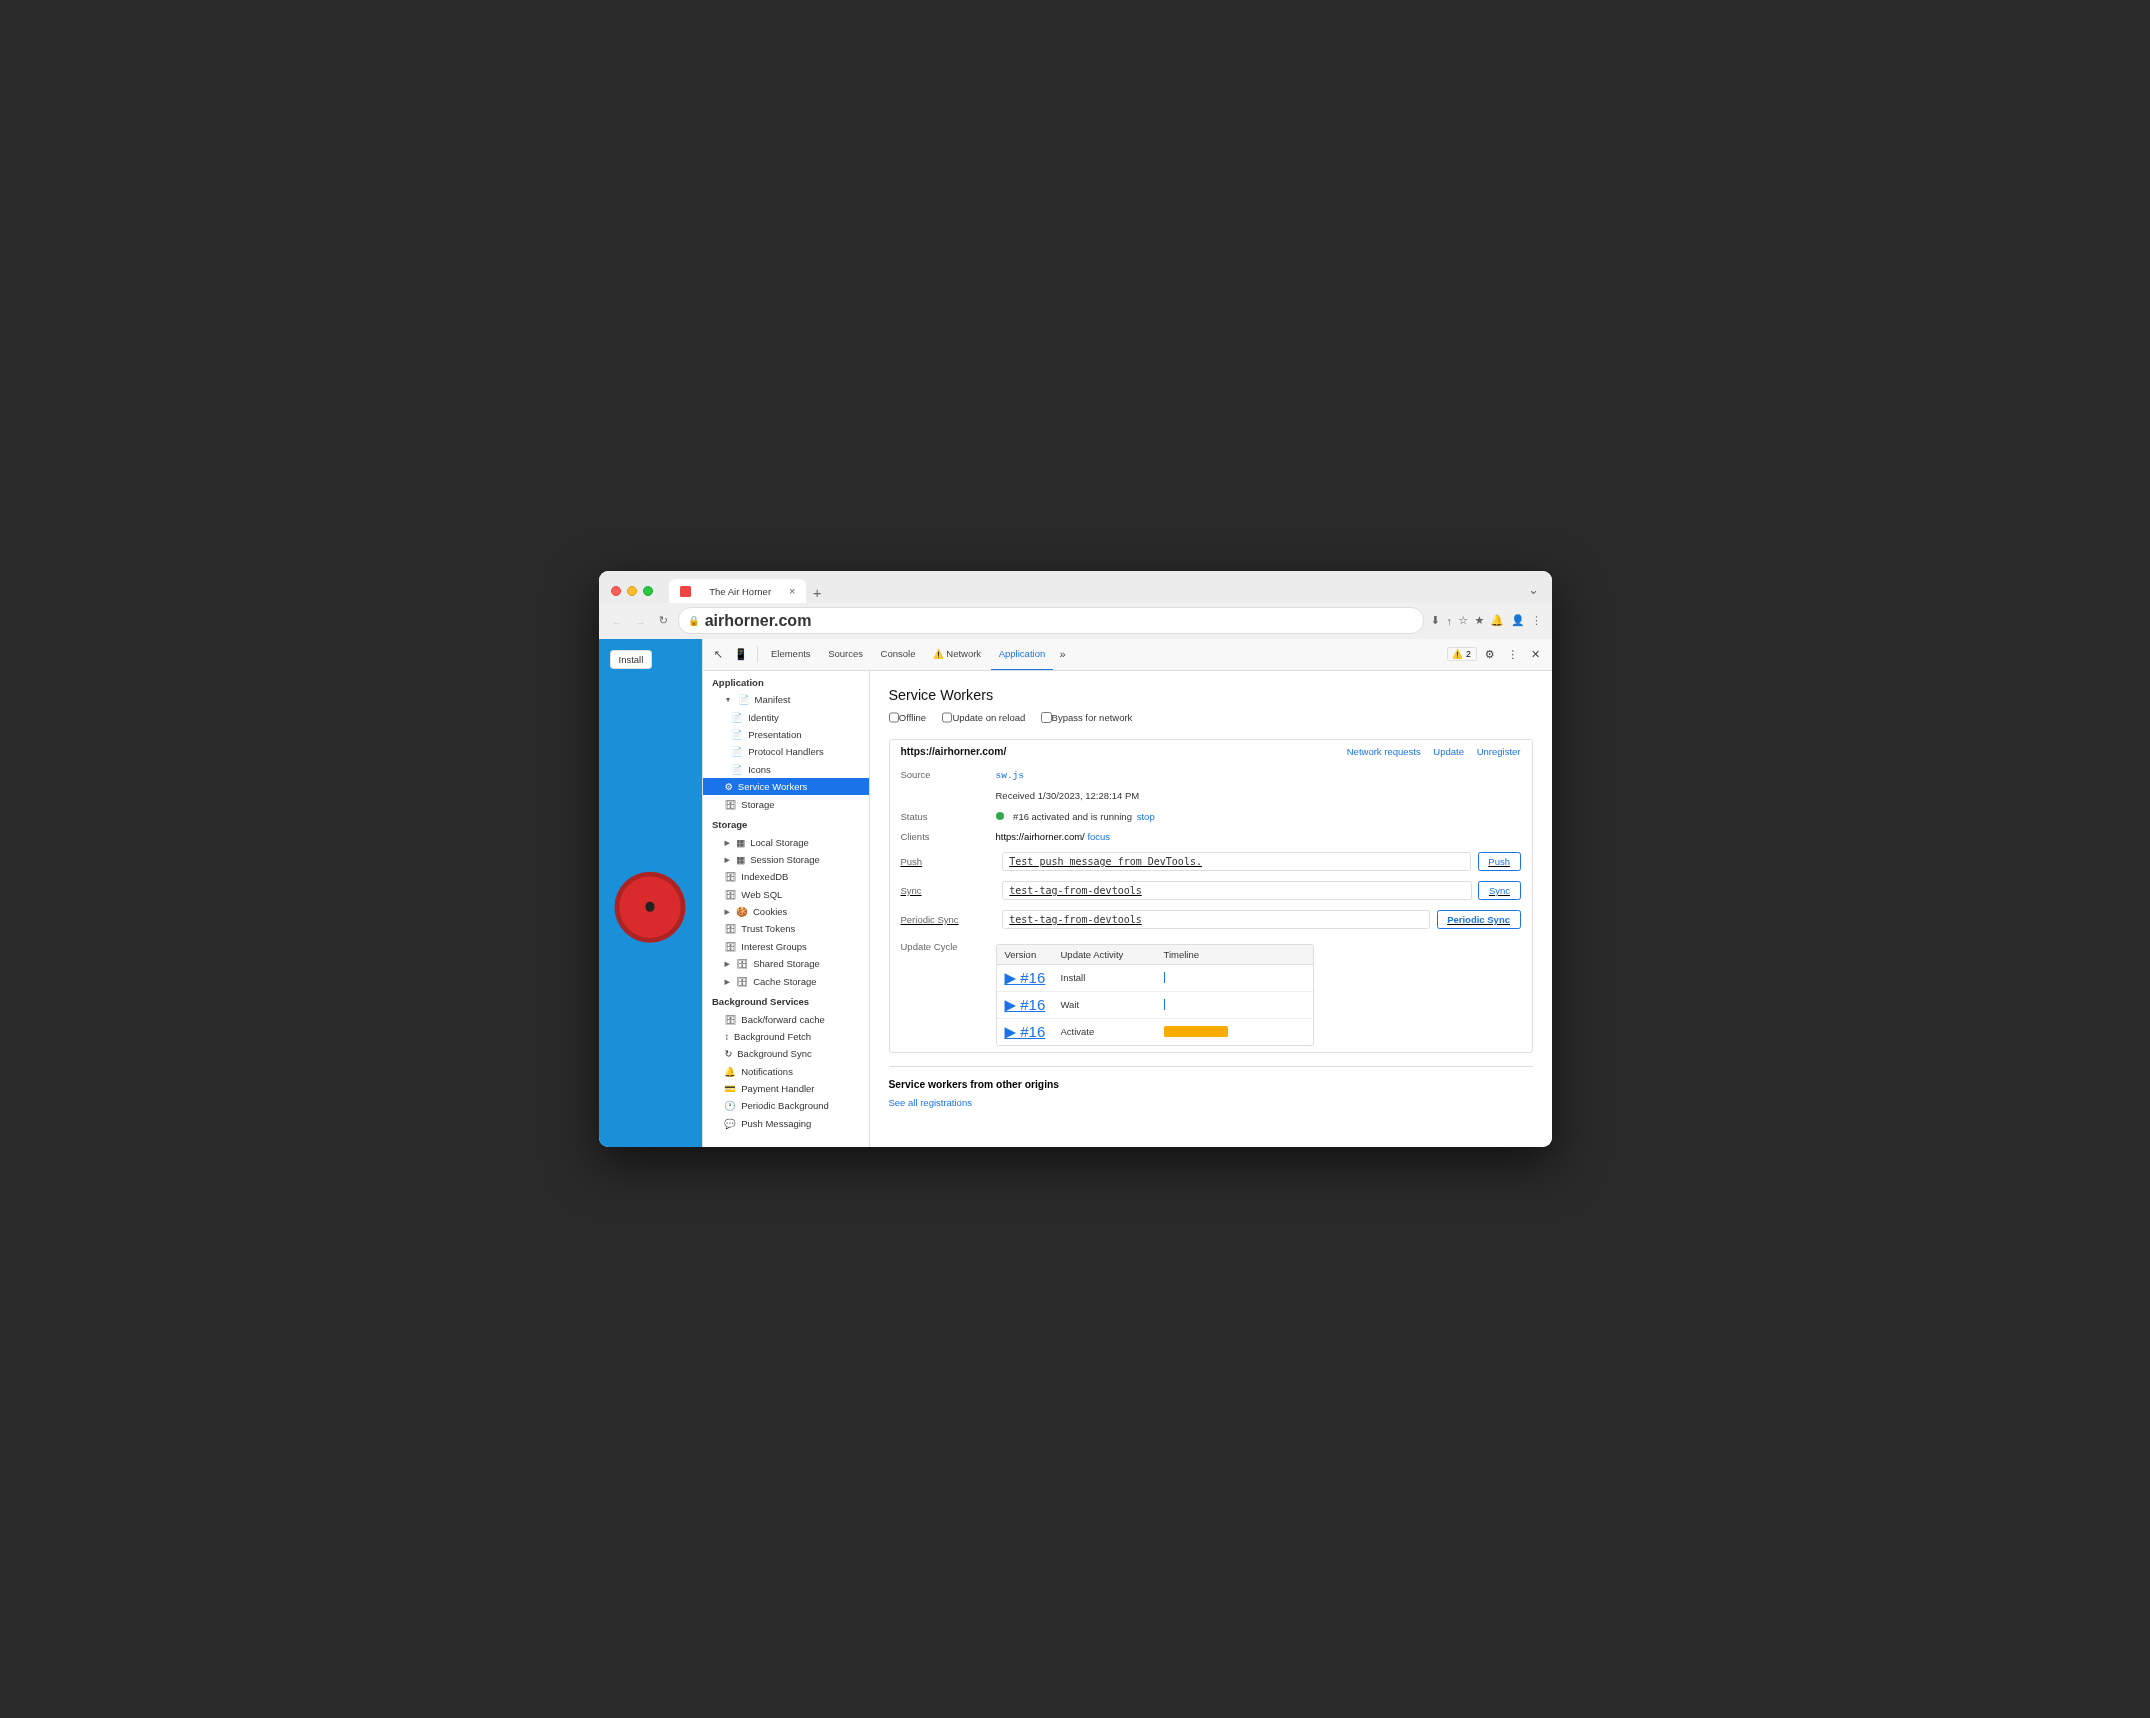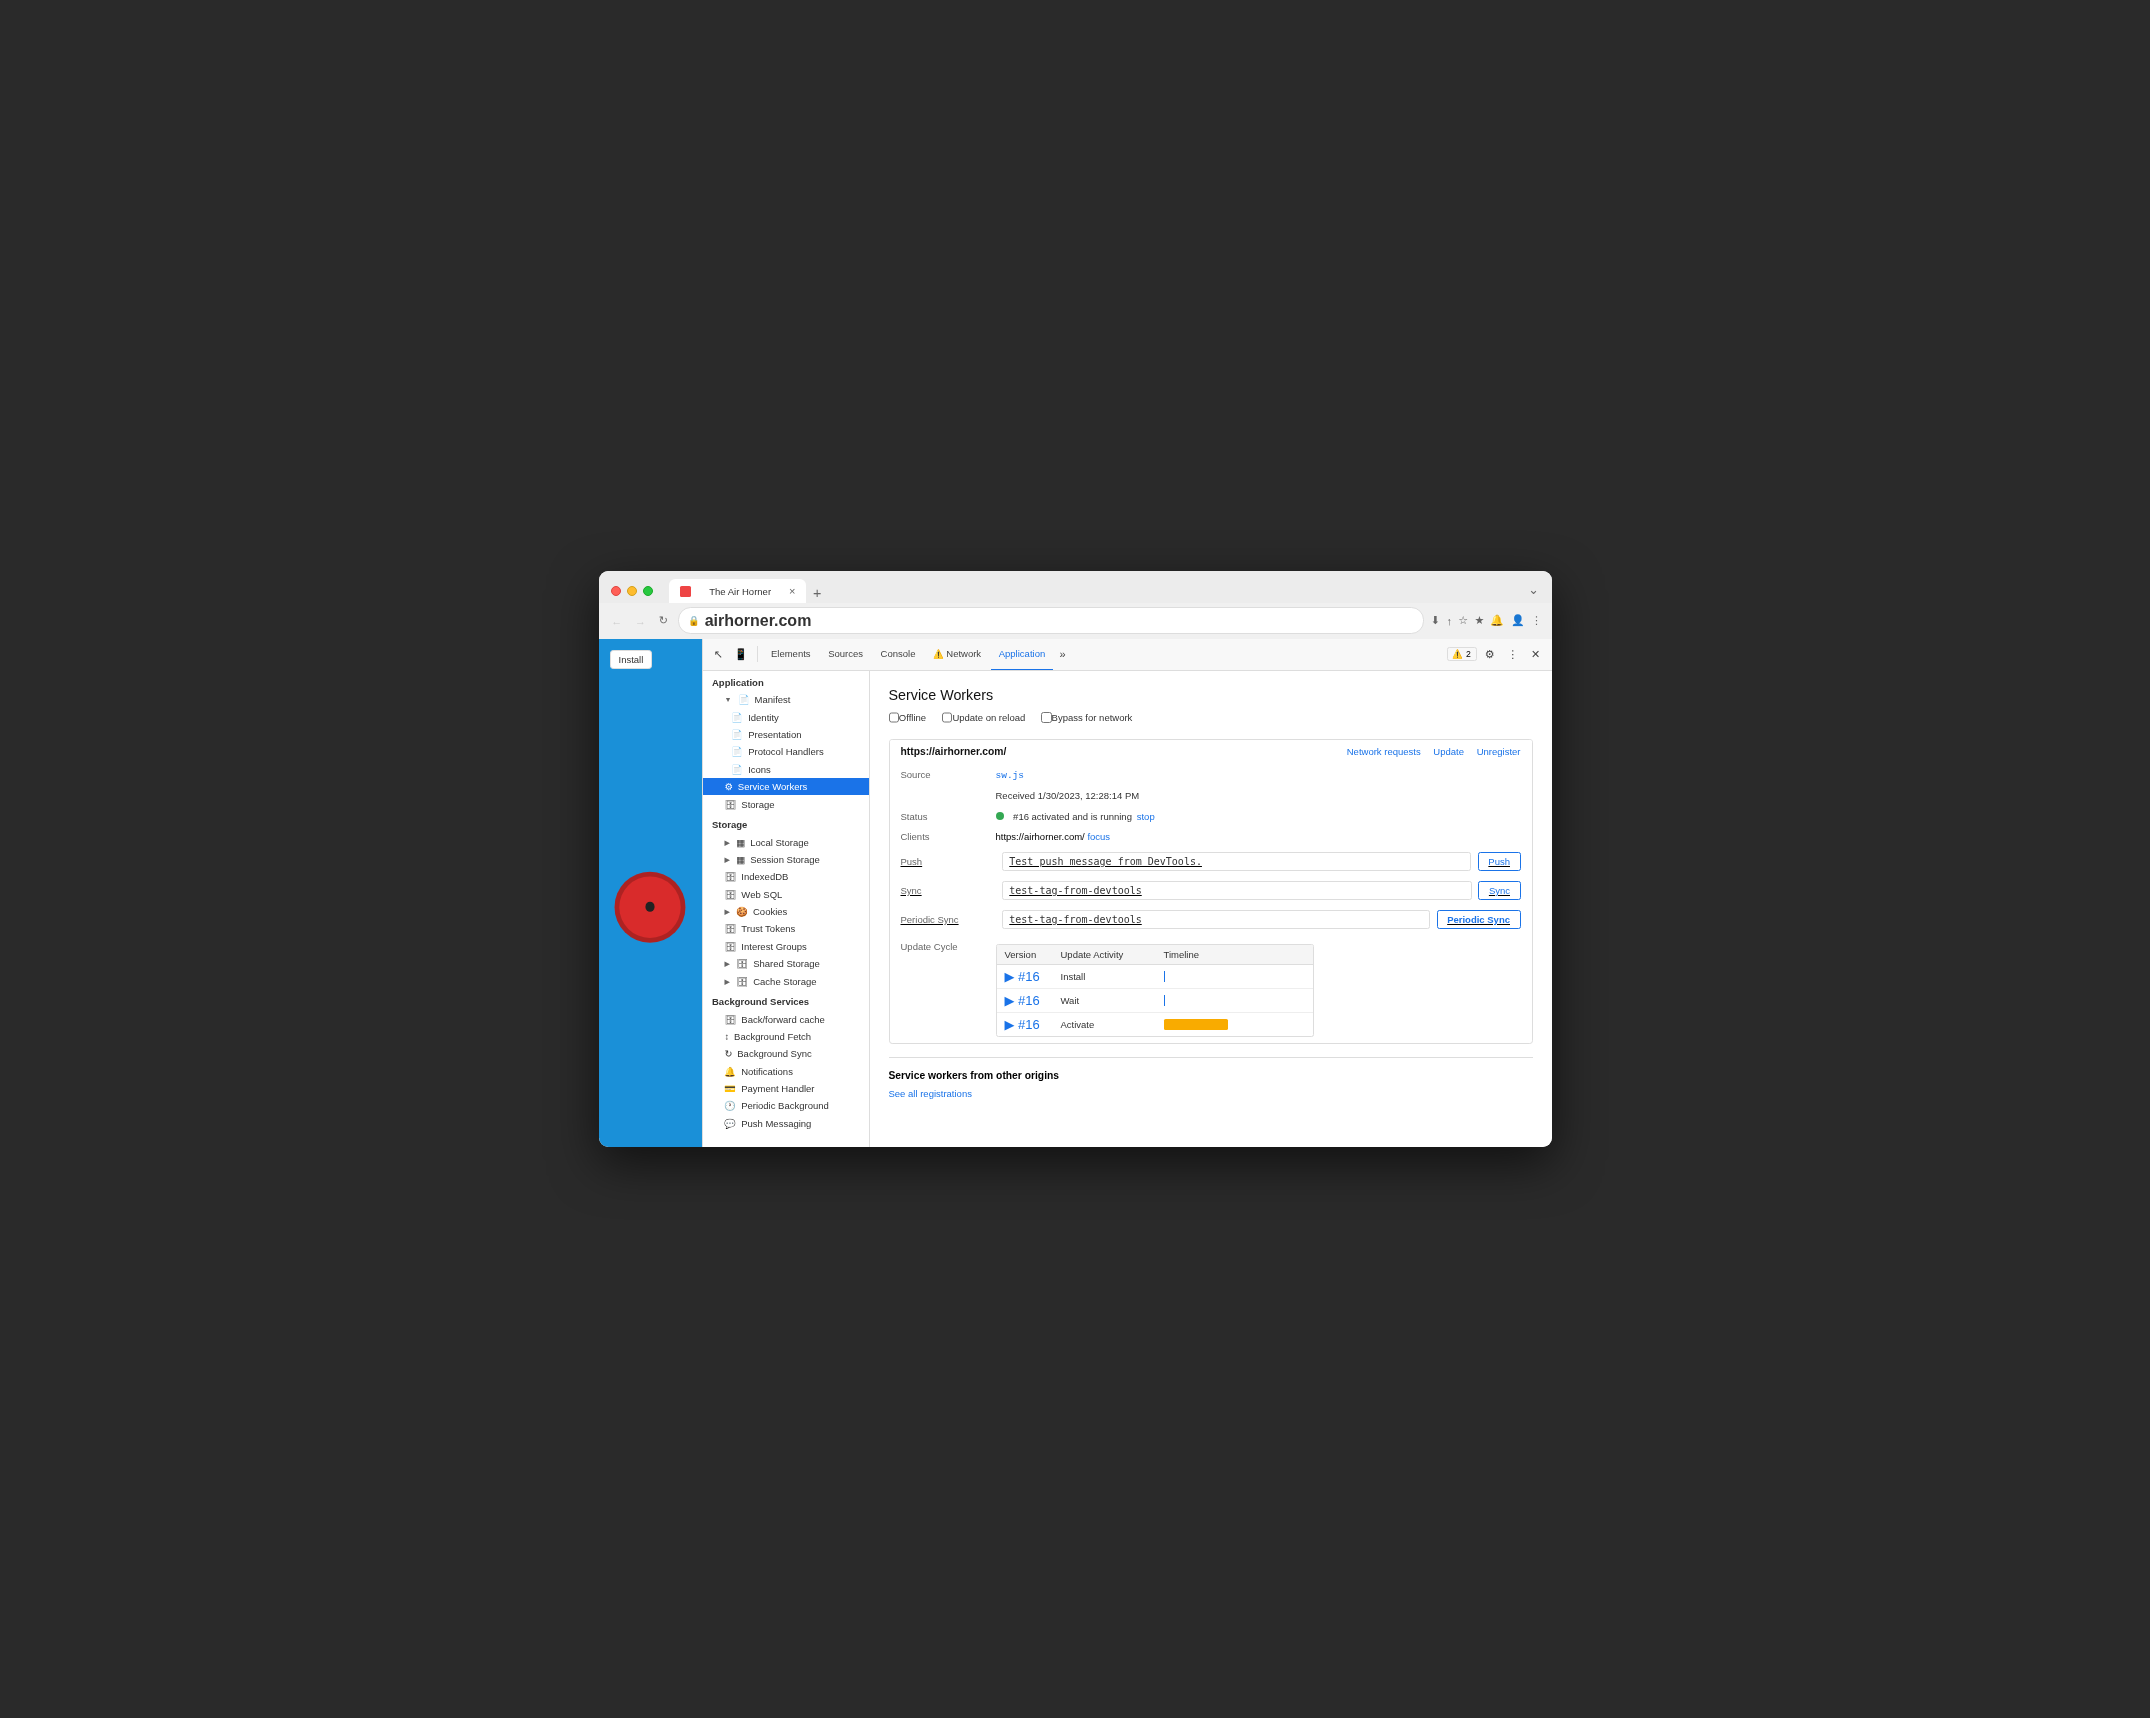--- a/index.html
+++ b/index.html
@@ -431,21 +431,21 @@
     .sw-update-row {
       display: grid;
       grid-template-columns: 56px 103px 1fr;
       padding: 4px 8px;
       font-size: 9.5px;
       color: #333;
       border-bottom: 0.8px solid #eee;
       align-items: center;
     }
     .sw-update-row:last-child { border-bottom: none; }
-    .sw-version { color: #1a73e8; font-size: 13px; }
+    .sw-version { color: #1a73e8; font-size: 15px; text-decoration: underline; }
     .timeline-bar {
       display: flex;
       align-items: center;
     }
     .tl-line {
       width: 1.6px; height: 11px;
       background: #1a73e8;
     }
     .tl-orange-bar {
       width: 64px; height: 11px;

